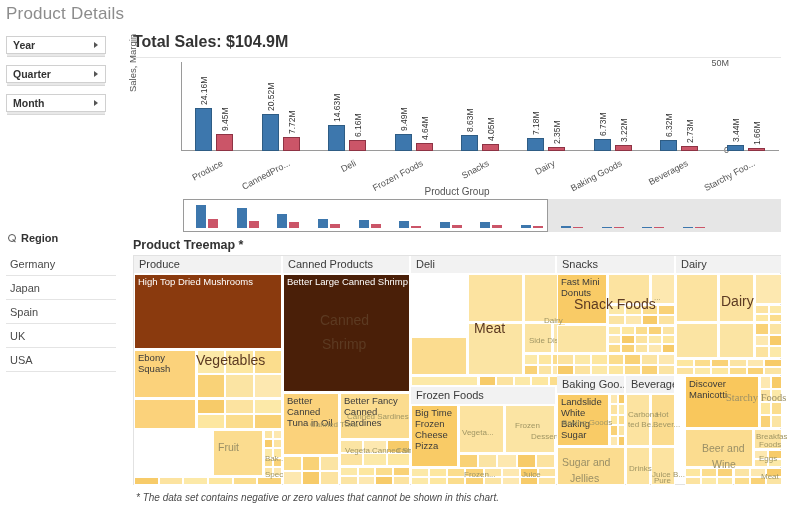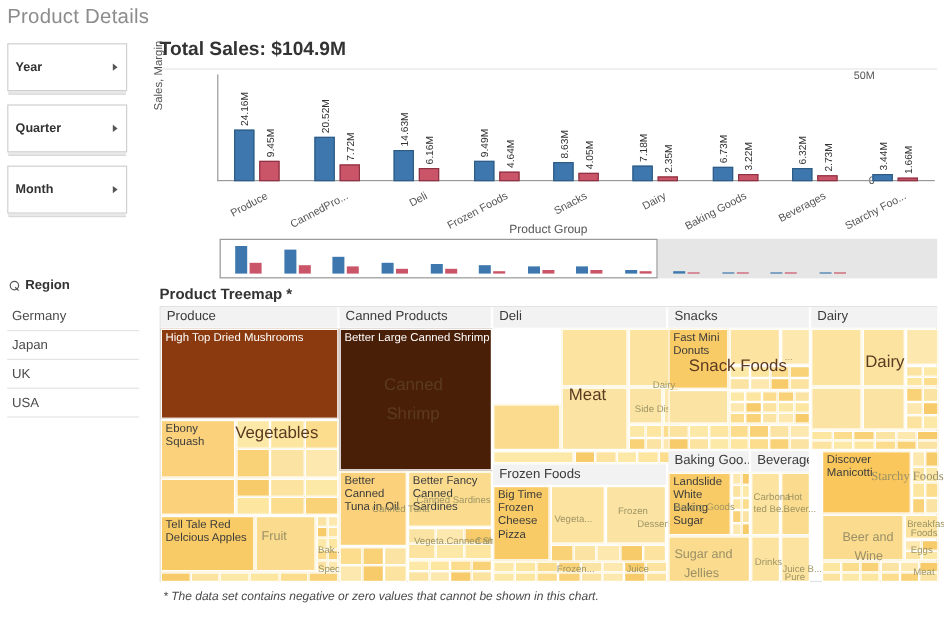--- a/index.html
+++ b/index.html
@@ -18,21 +18,21 @@
   #page-title {
     position:absolute; left:6px; top:4px;
     font-size:17px; color:#8c8c8c; font-weight:400;
     letter-spacing:0.2px;
   }
 
   
   #sidebar { position:absolute; left:6px; top:36px; width:100px; }
   .filter-btn {
     position:relative;
-    height:40px; margin-bottom:11px;
+    height:18px; margin-bottom:11px;
     background:#fff; border:1px solid #d0d0d0;
     box-shadow: 0 3px 0 -1px #e8e8e8, 0 4px 0 -1px #d8d8d8;
     display:flex; align-items:center;
     padding:0 6px;
     cursor:pointer;
   }
   .filter-btn .lbl { font-size:10.5px; font-weight:bold; color:#333; }
   .filter-btn .arrow {
     position:absolute; right:7px; top:50%; transform:translateY(-50%);
     width:0;height:0;border-left:4px solid #555;
@@ -155,20 +155,21 @@
   </div>
 </div>
 
 <div id="region-box">
   <div id="region-head">
     <span class="mag"></span>
     <span class="title">Region</span>
   </div>
   <div class="region-item">Germany</div>
   <div class="region-item">Japan</div>
+  <div class="region-item">Spain</div>
   <div class="region-item">UK</div>
   <div class="region-item">USA</div>
 </div>
 
 <div id="chart-panel">
   <div id="chart-title">Total Sales: $104.9M</div>
   <div id="chart-area">
     <div id="ylabel">Sales, Margin</div>
     <div class="ytick" style="top:0px;">50M</div>
     <div class="ytick" style="top:87px;">0</div>
@@ -278,23 +279,20 @@
     <div class="cell" style="left: 63px; top: 118px; width: 28.3333px; height: 24px; background: rgb(249, 210, 119);"></div>
     <div class="cell" style="left: 91.3333px; top: 118px; width: 28.3333px; height: 24px; background: rgb(251, 228, 163);"></div>
     <div class="cell" style="left: 119.667px; top: 118px; width: 28.3333px; height: 24px; background: rgb(253, 232, 176);"></div>
     <div class="cell" style="left: 0px; top: 143px; width: 62px; height: 30px; background: rgb(251, 210, 123);"></div>
     <div class="cell" style="left: 63px; top: 143px; width: 28.3333px; height: 15px; background: rgb(247, 203, 105);"></div>
     <div class="cell" style="left: 91.3333px; top: 143px; width: 28.3333px; height: 15px; background: rgb(252, 227, 160);"></div>
     <div class="cell" style="left: 119.667px; top: 143px; width: 28.3333px; height: 15px; background: rgb(252, 233, 168);"></div>
     <div class="cell" style="left: 63px; top: 158px; width: 28.3333px; height: 15px; background: rgb(253, 231, 160);"></div>
     <div class="cell" style="left: 91.3333px; top: 158px; width: 28.3333px; height: 15px; background: rgb(251, 221, 141);"></div>
     <div class="cell" style="left: 119.667px; top: 158px; width: 28.3333px; height: 15px; background: rgb(249, 210, 119);"></div>
-    <div class="cell" style="left: 0px; top: 174px; width: 78px; height: 46px; background: rgb(249, 203, 102);">
-      <div class="t">Tell Tale Red Delcious Apples</div>
-    </div>
     <div class="cell" style="left: 79px; top: 174px; width: 50px; height: 46px; background: rgb(251, 220, 143);"></div>
     <div class="cell" style="left: 130px; top: 174px; width: 9px; height: 9.2px; background: rgb(251, 228, 163);"></div>
     <div class="cell" style="left: 139px; top: 174px; width: 9px; height: 9.2px; background: rgb(253, 232, 176);"></div>
     <div class="cell" style="left: 130px; top: 183.2px; width: 9px; height: 9.2px; background: rgb(247, 203, 105);"></div>
     <div class="cell" style="left: 139px; top: 183.2px; width: 9px; height: 9.2px; background: rgb(252, 227, 160);"></div>
     <div class="cell" style="left: 130px; top: 192.4px; width: 9px; height: 9.2px; background: rgb(252, 233, 168);"></div>
     <div class="cell" style="left: 139px; top: 192.4px; width: 9px; height: 9.2px; background: rgb(253, 231, 160);"></div>
     <div class="cell" style="left: 130px; top: 201.6px; width: 9px; height: 9.2px; background: rgb(251, 221, 141);"></div>
     <div class="cell" style="left: 139px; top: 201.6px; width: 9px; height: 9.2px; background: rgb(249, 210, 119);"></div>
     <div class="cell" style="left: 130px; top: 210.8px; width: 9px; height: 9.2px; background: rgb(251, 228, 163);"></div>

